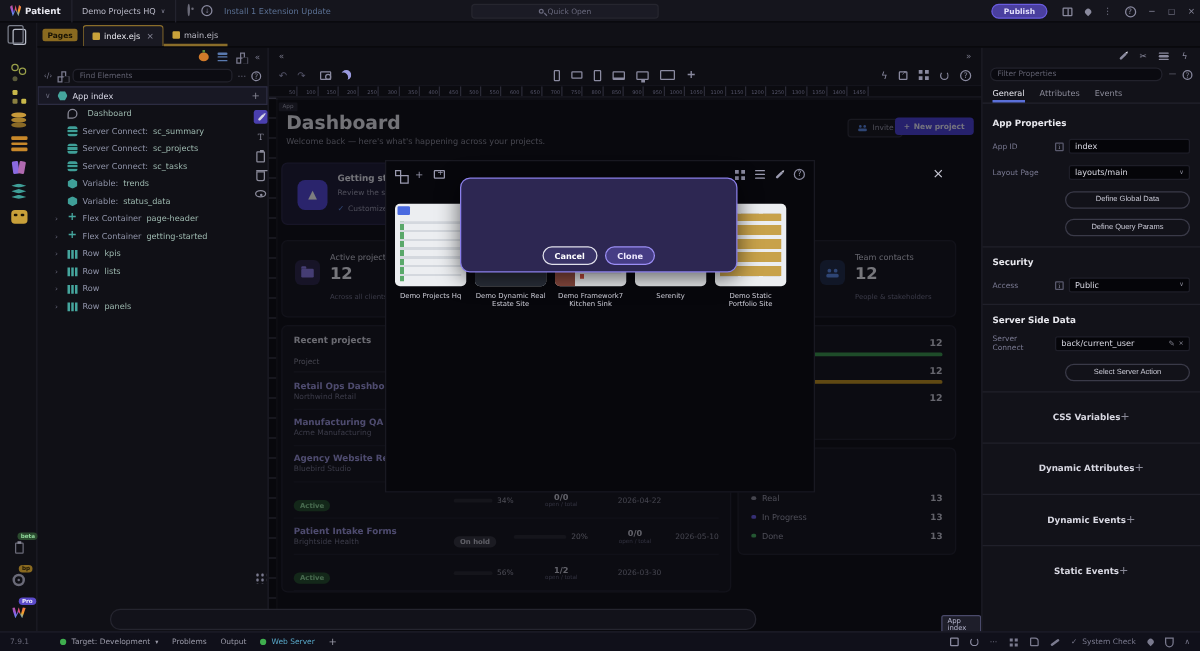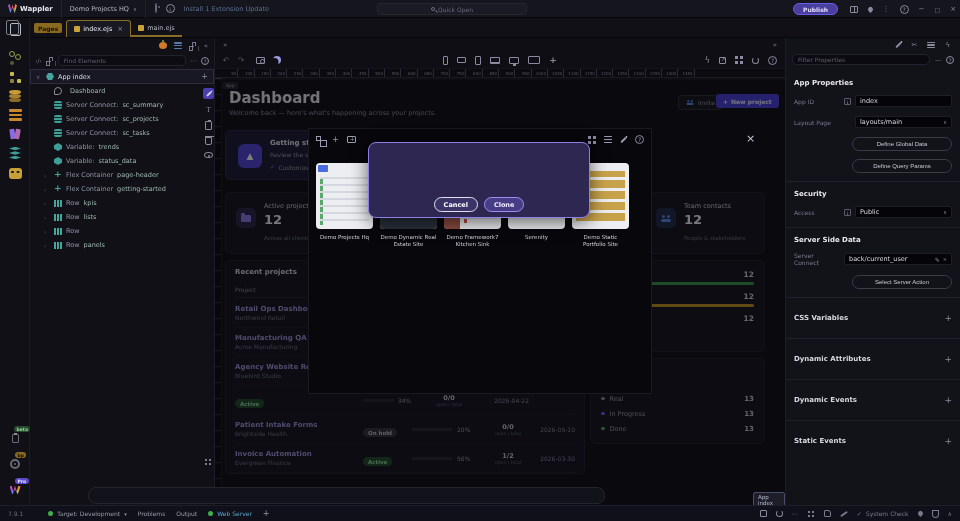--- a/index.html
+++ b/index.html
@@ -224,21 +224,21 @@
   .rp-tab.on { color:#e8e8f0; border-bottom:2px solid #5a6fd8; }
   .rp-body { padding:6px 8px; }
   .rp-h { font-size:7px; font-weight:bold; color:#e8e8ee; margin:6px 0 8px 0; }
   .prop { display:flex; align-items:center; gap:4px; margin-bottom:9px; }
   .prop .lbl { width:46px; flex:none; color:#7a7a92; }
   .info-i { width:7px; height:7px; border:1px solid #5a5a6e; border-radius:1px; color:#8a8a9e; font-size:5px; text-align:center; line-height:6px; flex:none; font-family:"DejaVu Serif", serif; }
   .field { flex:1; height:12px; background:#050509; border:1px solid #1e1e28; border-radius:2px; color:#d8d8e2; font-size:6.5px; padding:0 4px; display:flex; align-items:center; }
   .field .cv { margin-left:auto; color:#8a8a98; font-size:5px; }
   .rp-btn { display:block; margin:0 4px 8px 58px; width:100px; border:1px solid #3a3a48; border-radius:7px; color:#c8c8d4; font-size:6px; text-align:center; padding:3px 0; background:transparent; }
   .rp-div { border-top:1px solid #20202a; margin:8px -8px; }
-  .rp-sec { display:flex; align-items:center; justify-content:space-between; padding:7px 0; }
+  .rp-sec { display:flex; align-items:center; justify-content:center; padding:7px 0; }
   .rp-sec .st { font-size:7px; font-weight:bold; color:#d8d8e2; }
   .rp-sec .pp { color:#8a8a98; font-size:9px; }
   .lime { color:#b8d44a; }
 
   
   .consolebar { position:absolute; left:88px; top:487px; width:517px; height:17px; background:#12121a; border:1px solid #25252f; border-radius:8px; z-index:35; }
   .statusbar { position:absolute; left:0; top:505px; width:960px; height:16px; background:#10101a; border-top:1px solid #1e1e2a; display:flex; align-items:center; gap:11px; padding:0 8px; font-size:6px; color:#9a9aa8; z-index:70; }
   .ver { color:#6a6a7a; margin-right:14px; }
   .gdot { width:5px; height:5px; border-radius:50%; background:#3fae4e; display:inline-block; }
   .sb-item { display:flex; align-items:center; gap:4px; }
@@ -250,21 +250,21 @@
   .shieldy { width:7px; height:8px; border:1px solid #7a7a8e; border-radius:0 0 50% 50%; }
 </style>
 </head>
 <body>
 
 <div class="app">
 
   <div class="topbar">
     <div class="brand">
       <span class="wlogo"></span>
-      <span class="brand-name">Wappler</span>
+      <span class="brand-name">Patient</span>
     </div>
     <div class="proj-sel">
       <span>Demo Projects HQ</span>
       <span style="font-size:5px;color:#8a8a9e;">∨</span>
     </div>
     <span class="tb-ic"><span class="gear-ic" style="width:8px;height:8px;border-width:1.5px;"></span></span>
     <span class="tb-ic"><span class="qm" style="font-size:5px;">↓</span></span>
     <span class="update-link">Install 1 Extension Update</span>
     <div class="quickopen">
       <span class="lens"></span>
@@ -643,24 +643,20 @@
               <span class="pct">20%</span>
             </div>
             <div class="tasks">
               <div class="tv">0/0</div>
               <div class="ts">open / total</div>
             </div>
             <div class="due">2026-05-10</div>
           </div>
             <div class="prow">
             <div>
-              <div class="pname">Invoice Automation</div>
-              <div class="pclient">Evergreen Finance</div>
-            </div>
-            <div>
               <span class="badge t-active">Active</span>
             </div>
             <div class="prog">
               <span class="track"><span class="fill" style="width: 56%;"></span></span>
               <span class="pct">56%</span>
             </div>
             <div class="tasks">
               <div class="tv">1/2</div>
               <div class="ts">open / total</div>
             </div>
@@ -768,20 +764,25 @@
           <span style="background:#8a8a9e;"></span>
           <span style="background:#8a8a9e;"></span>
           <span style="background:#8a8a9e;"></span>
         </span>
       <span>ϟ</span>
     </div>
     <div class="rp-filter">
       <input class="rp-input" placeholder="Filter Properties" style="">
       <span>—</span>
       <span class="qm" style="width:8px;height:8px;line-height:7px;">?</span>
+    </div>
+    <div class="rp-tabs">
+      <span class="rp-tab on">General</span>
+      <span class="rp-tab">Attributes</span>
+      <span class="rp-tab">Events</span>
     </div>
     <div class="rp-body">
       <div class="rp-h">App Properties</div>
       <div class="prop">
         <span class="lbl">App ID</span>
         <span class="info-i">i</span>
         <span class="field">
             <span>index</span>
           </span>
       </div>

